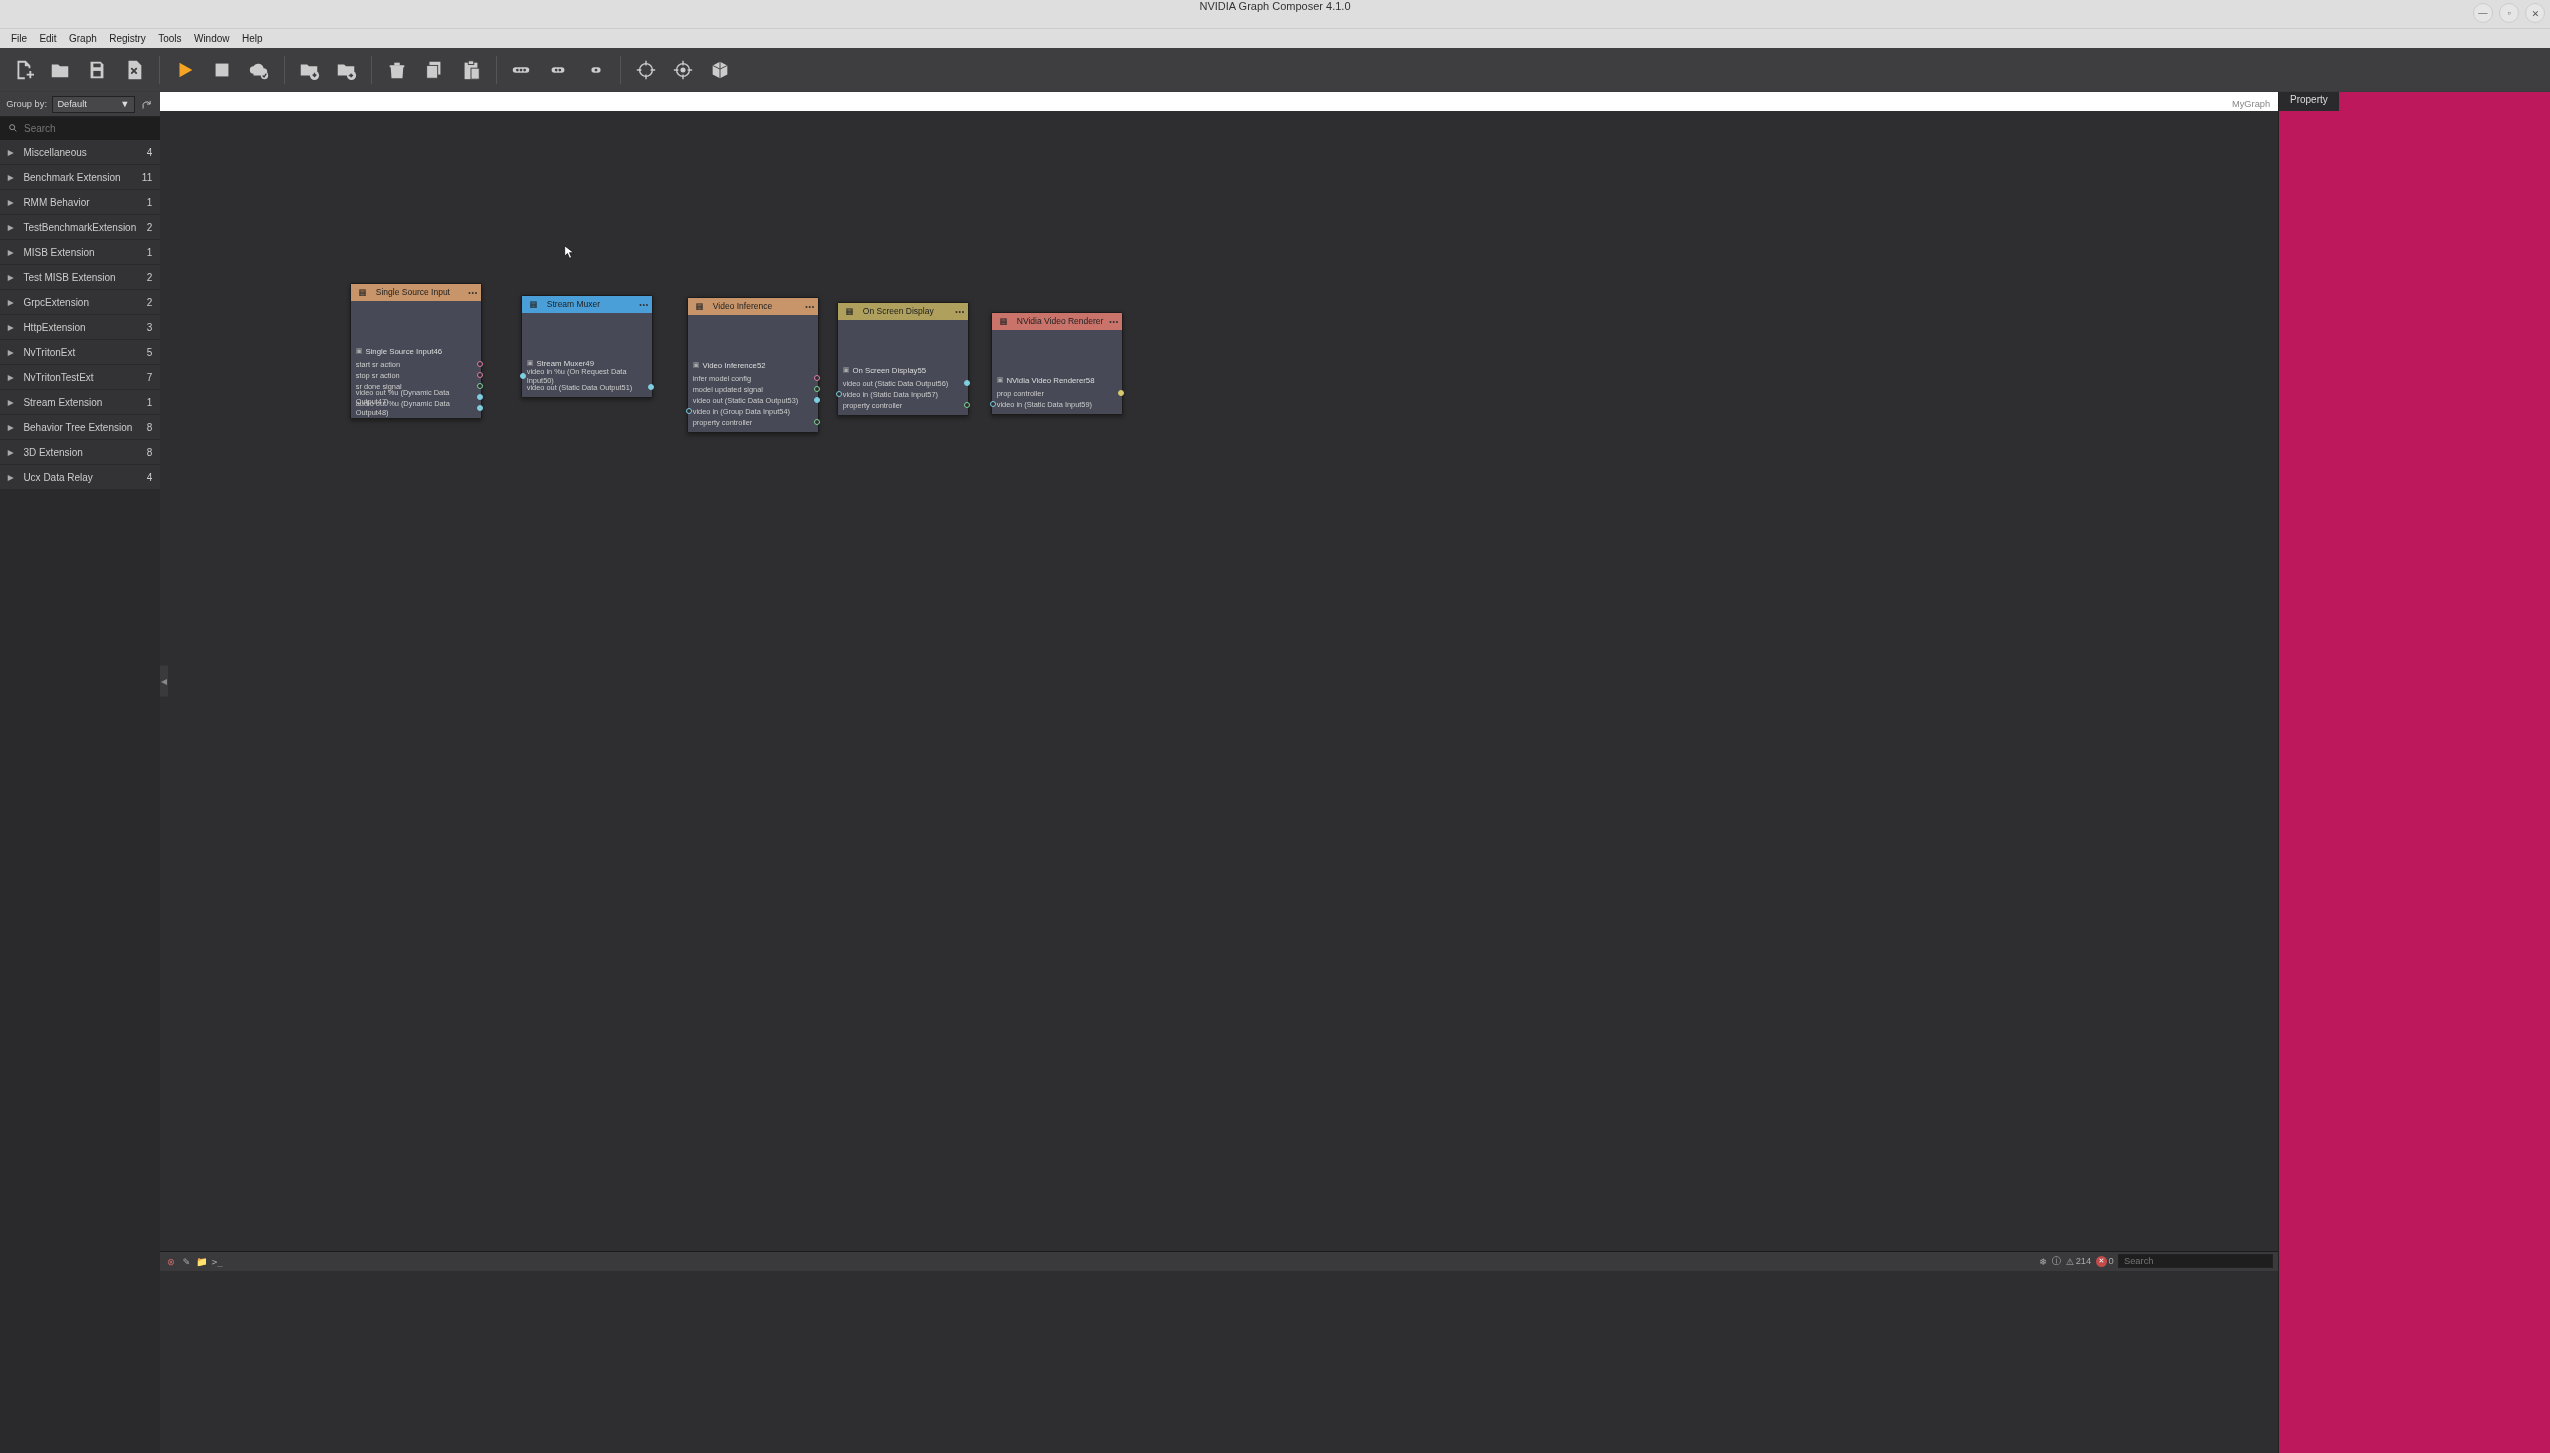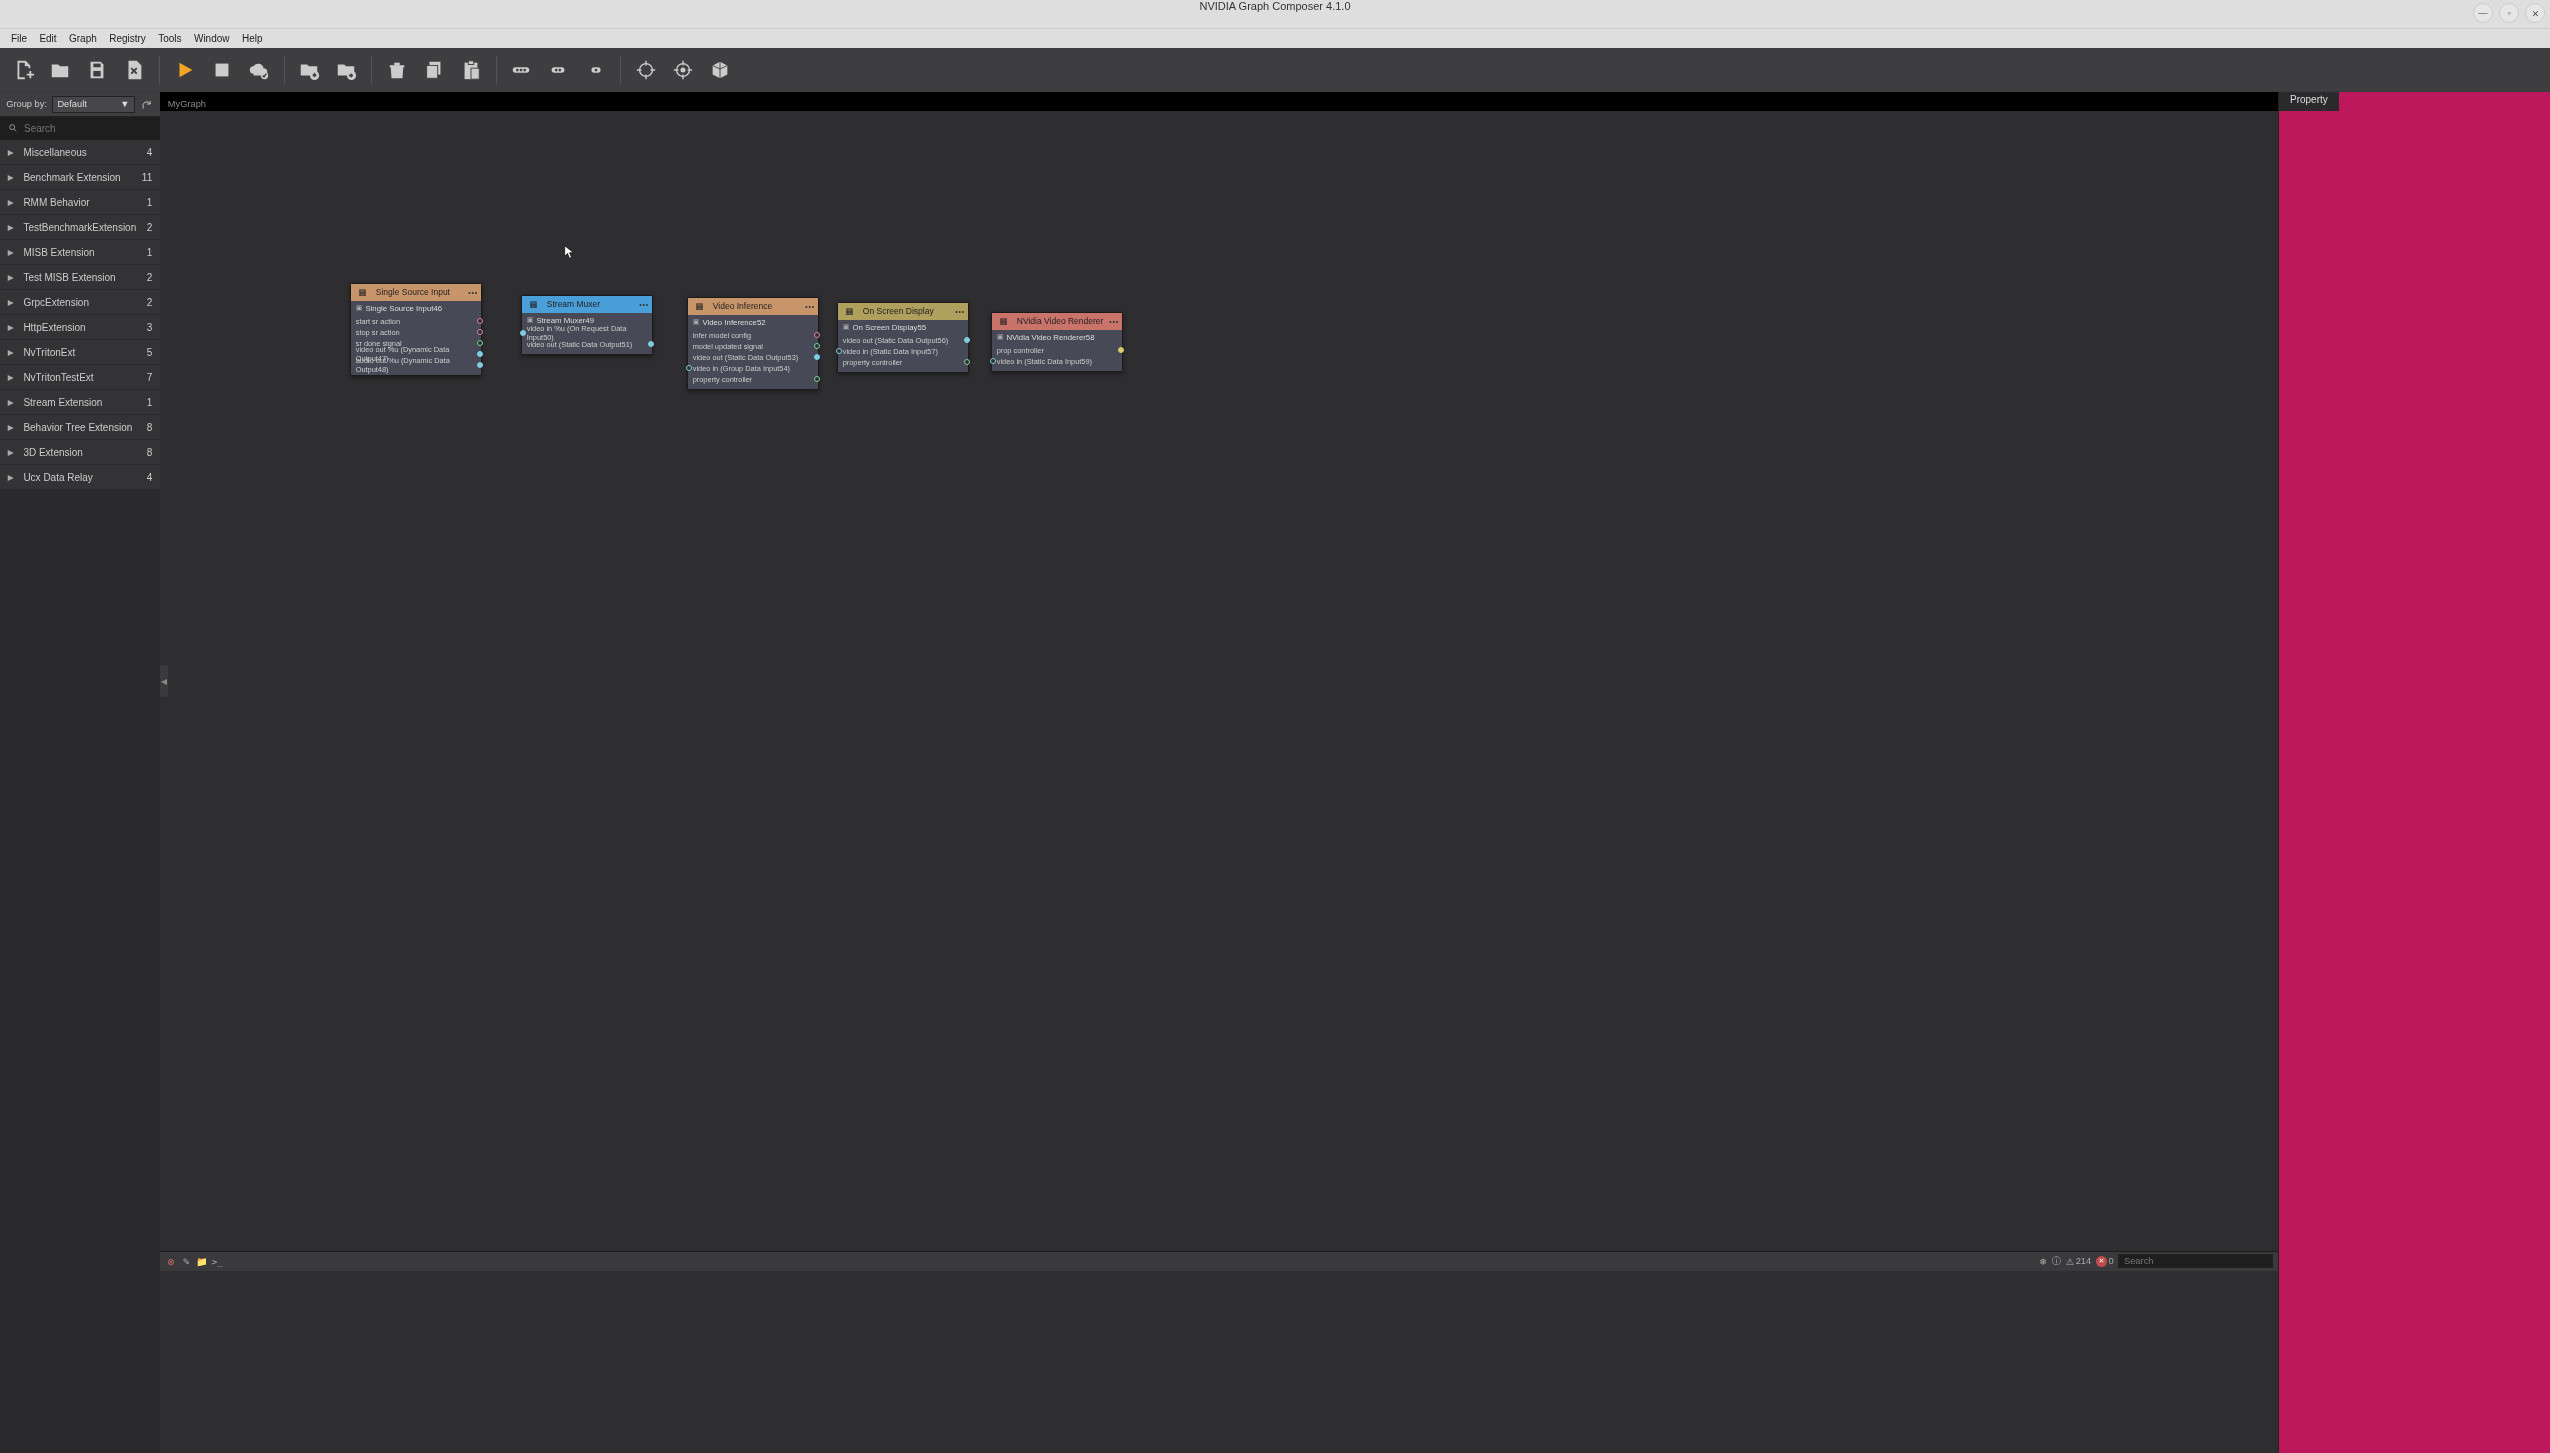--- a/index.html
+++ b/index.html
@@ -31,36 +31,36 @@
   .ext-list { flex: 1; overflow-y: auto; }
   .ext-row { height: 25px; background: #333335; border-bottom: 0.8px solid #2a2a2c; display: flex; align-items: center; padding: 0 7.8px; cursor: pointer; font-size: 10px;}
   .ext-chevron { width: 7.8px; font-size: 7.8px; color: #aaa; margin-right: 7.8px;}
   .ext-name { flex: 1; }
   .ext-count { color: #ccc; }
   .ext-list::-webkit-scrollbar{width:7.8px;}
   .ext-list::-webkit-scrollbar-thumb{background:#555;}
   .ext-list::-webkit-scrollbar-track{background:#2a2a2c;}
 
   .center { flex: 1; display: flex; flex-direction: column; background: #2e2e30; }
-  .graph-tabs { height: 18.6px; background: #000000; display: flex; align-items: flex-end; padding-left: 0px; }
+  .graph-tabs { height: 18.6px; background: #ffffff; display: flex; align-items: flex-end; padding-left: 0px; justify-content: flex-end; }
   .gtab { padding: 1.6px 7.8px; color:#888; font-size:9.3px;}
   .canvas { flex: 1; position: relative; background: #2e2e30; overflow: hidden; }
   .side-handle{position:absolute; left:0; top:50%; transform:translateY(-50%); width:7.8px; height:31px; background:#3a3a3c; color:#888; display:flex;align-items:center;justify-content:center; font-size:7.8px; cursor:pointer;}
 
   
   .node { position: absolute; width: 132px; background: #474a56; border: 0.8px solid #1b1b1c; border-radius: 1.6px; font-size: 7.8px; box-shadow: 0 1.6px 4.7px rgba(0,0,0,.4);}
   .node-header { height: 17px; display: flex; align-items: center; padding: 0 3.1px; color: #222; font-weight: 500; font-size: 8.5px; gap:4.7px;}
   .node-header .nic{width:17px;height:14px;display:flex;align-items:center;justify-content:center;}
   .node-header .nmenu{margin-left:auto; color:#333; letter-spacing:0.8px; font-size:7px; cursor:pointer;}
   .hdr-orange{background:#c8956a;}
   .hdr-blue{background:#4a9fd8;}
   .hdr-olive{background:#b0a05e;}
   .hdr-red{background:#c9736b;}
   .node-body{padding:3.1px 4.7px 4.7px 4.7px; color:#ccc;}
-  .subhdr{display:flex;align-items:center;gap:3.1px;font-size:7.8px;color:#ddd;margin-bottom:3.1px;}
+  .subhdr{display:flex;align-items:center;gap:3.1px;font-size:7.8px;color:#ddd;margin-bottom:3.1px;margin-top:43px;}
   .subhdr::before{content:"▣";font-size:7px;color:#aaa;}
   .port-row{display:flex;justify-content:flex-start;align-items:center;height:11px;gap:4.7px;font-size:7.4px;color:#ccc;position:relative;}
   .port-row.in{justify-content:flex-start;}
   .port-dot{width:6.2px;height:6.2px;border-radius:50%;border:1.2px solid;position:absolute;}
   .port-row .port-dot{right:-7px;}
   .port-row.in .port-dot{left:-7px;right:auto;}
   .dot-pink{border-color:#e07fa8;background:#2e2e30;}
   .dot-green{border-color:#7fd39a;background:#2e2e30;}
   .dot-cyan{border-color:#7fcde0;background:#7fcde0;}
   .dot-cyan-o{border-color:#7fcde0;background:#2e2e30;}

